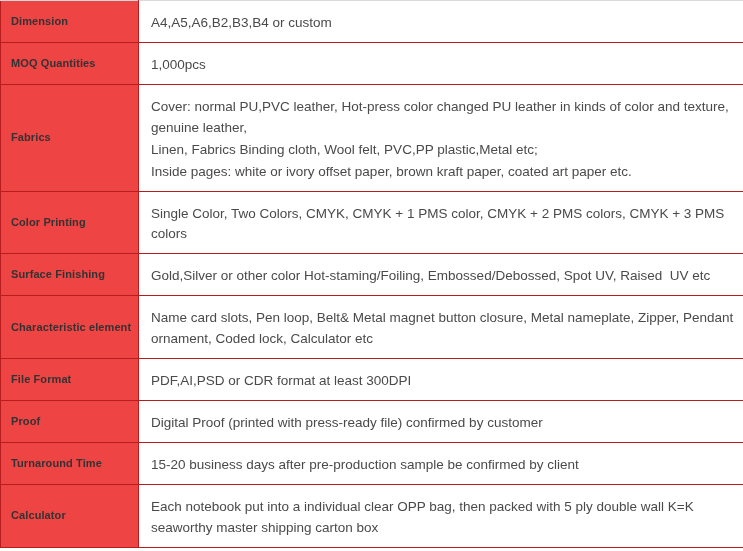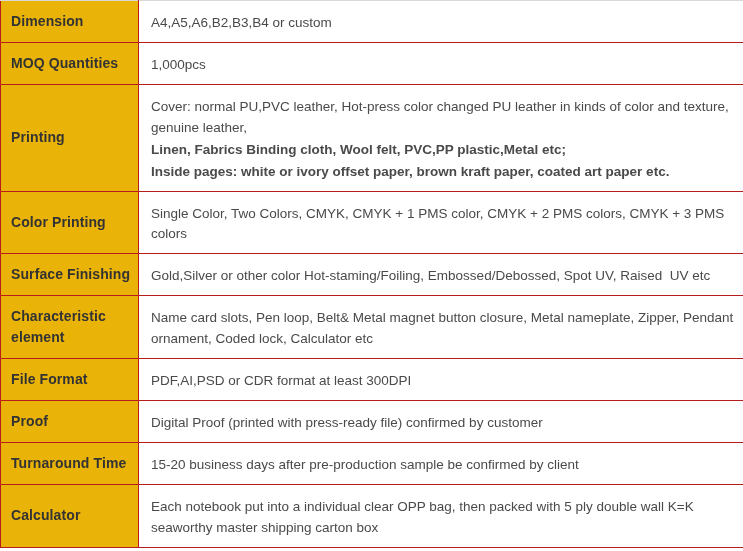--- a/index.html
+++ b/index.html
@@ -24,37 +24,37 @@
 
   .spec-table td {
     border: 1px solid #b91c1c;
     vertical-align: middle;
     font-size: 13.5px;
     line-height: 1.55;
   }
   .spec-table tr:first-child td { border-top: 1px solid #d9d9d9; }
 
   td.label {
-    background: #eab308;
+    background: #ef4444;
     font-weight: bold;
     color: #333333;
     padding: 8px 0 8px 10px;
-    font-size: 14px;
+    font-size: 11px;
     letter-spacing: 0.1px;
   }
   td.value {
     background: #ffffff;
     color: #4a4a4a;
     padding: 12px 8px 8px 12px;
   }
   td.value .line {
     display: block;
     white-space: pre-wrap;
   }
-  td.value .line + .line { margin-top: 1px; font-weight: bold; }
+  td.value .line + .line { margin-top: 1px; }
 </style>
 </head>
 <body>
 
 <table class="spec-table">
   <colgroup>
     <col class="label-col">
     <col class="value-col">
   </colgroup>
   <tbody>
@@ -64,21 +64,21 @@
         <span class="line">A4,A5,A6,B2,B3,B4 or custom</span>
       </td>
     </tr>
     <tr>
       <td class="label">MOQ Quantities</td>
       <td class="value">
         <span class="line">1,000pcs</span>
       </td>
     </tr>
     <tr>
-      <td class="label">Printing</td>
+      <td class="label">Fabrics</td>
       <td class="value">
         <span class="line">Cover: normal PU,PVC leather, Hot-press color changed PU leather in kinds of color and texture, genuine leather,</span>
         <span class="line">Linen, Fabrics Binding cloth, Wool felt, PVC,PP plastic,Metal etc;</span>
         <span class="line">Inside pages: white or ivory offset paper, brown kraft paper, coated art paper etc.</span>
       </td>
     </tr>
     <tr>
       <td class="label">Color Printing</td>
       <td class="value">
         <span class="line">Single Color, Two Colors, CMYK, CMYK + 1 PMS color, CMYK + 2 PMS colors, CMYK + 3 PMS colors</span>

